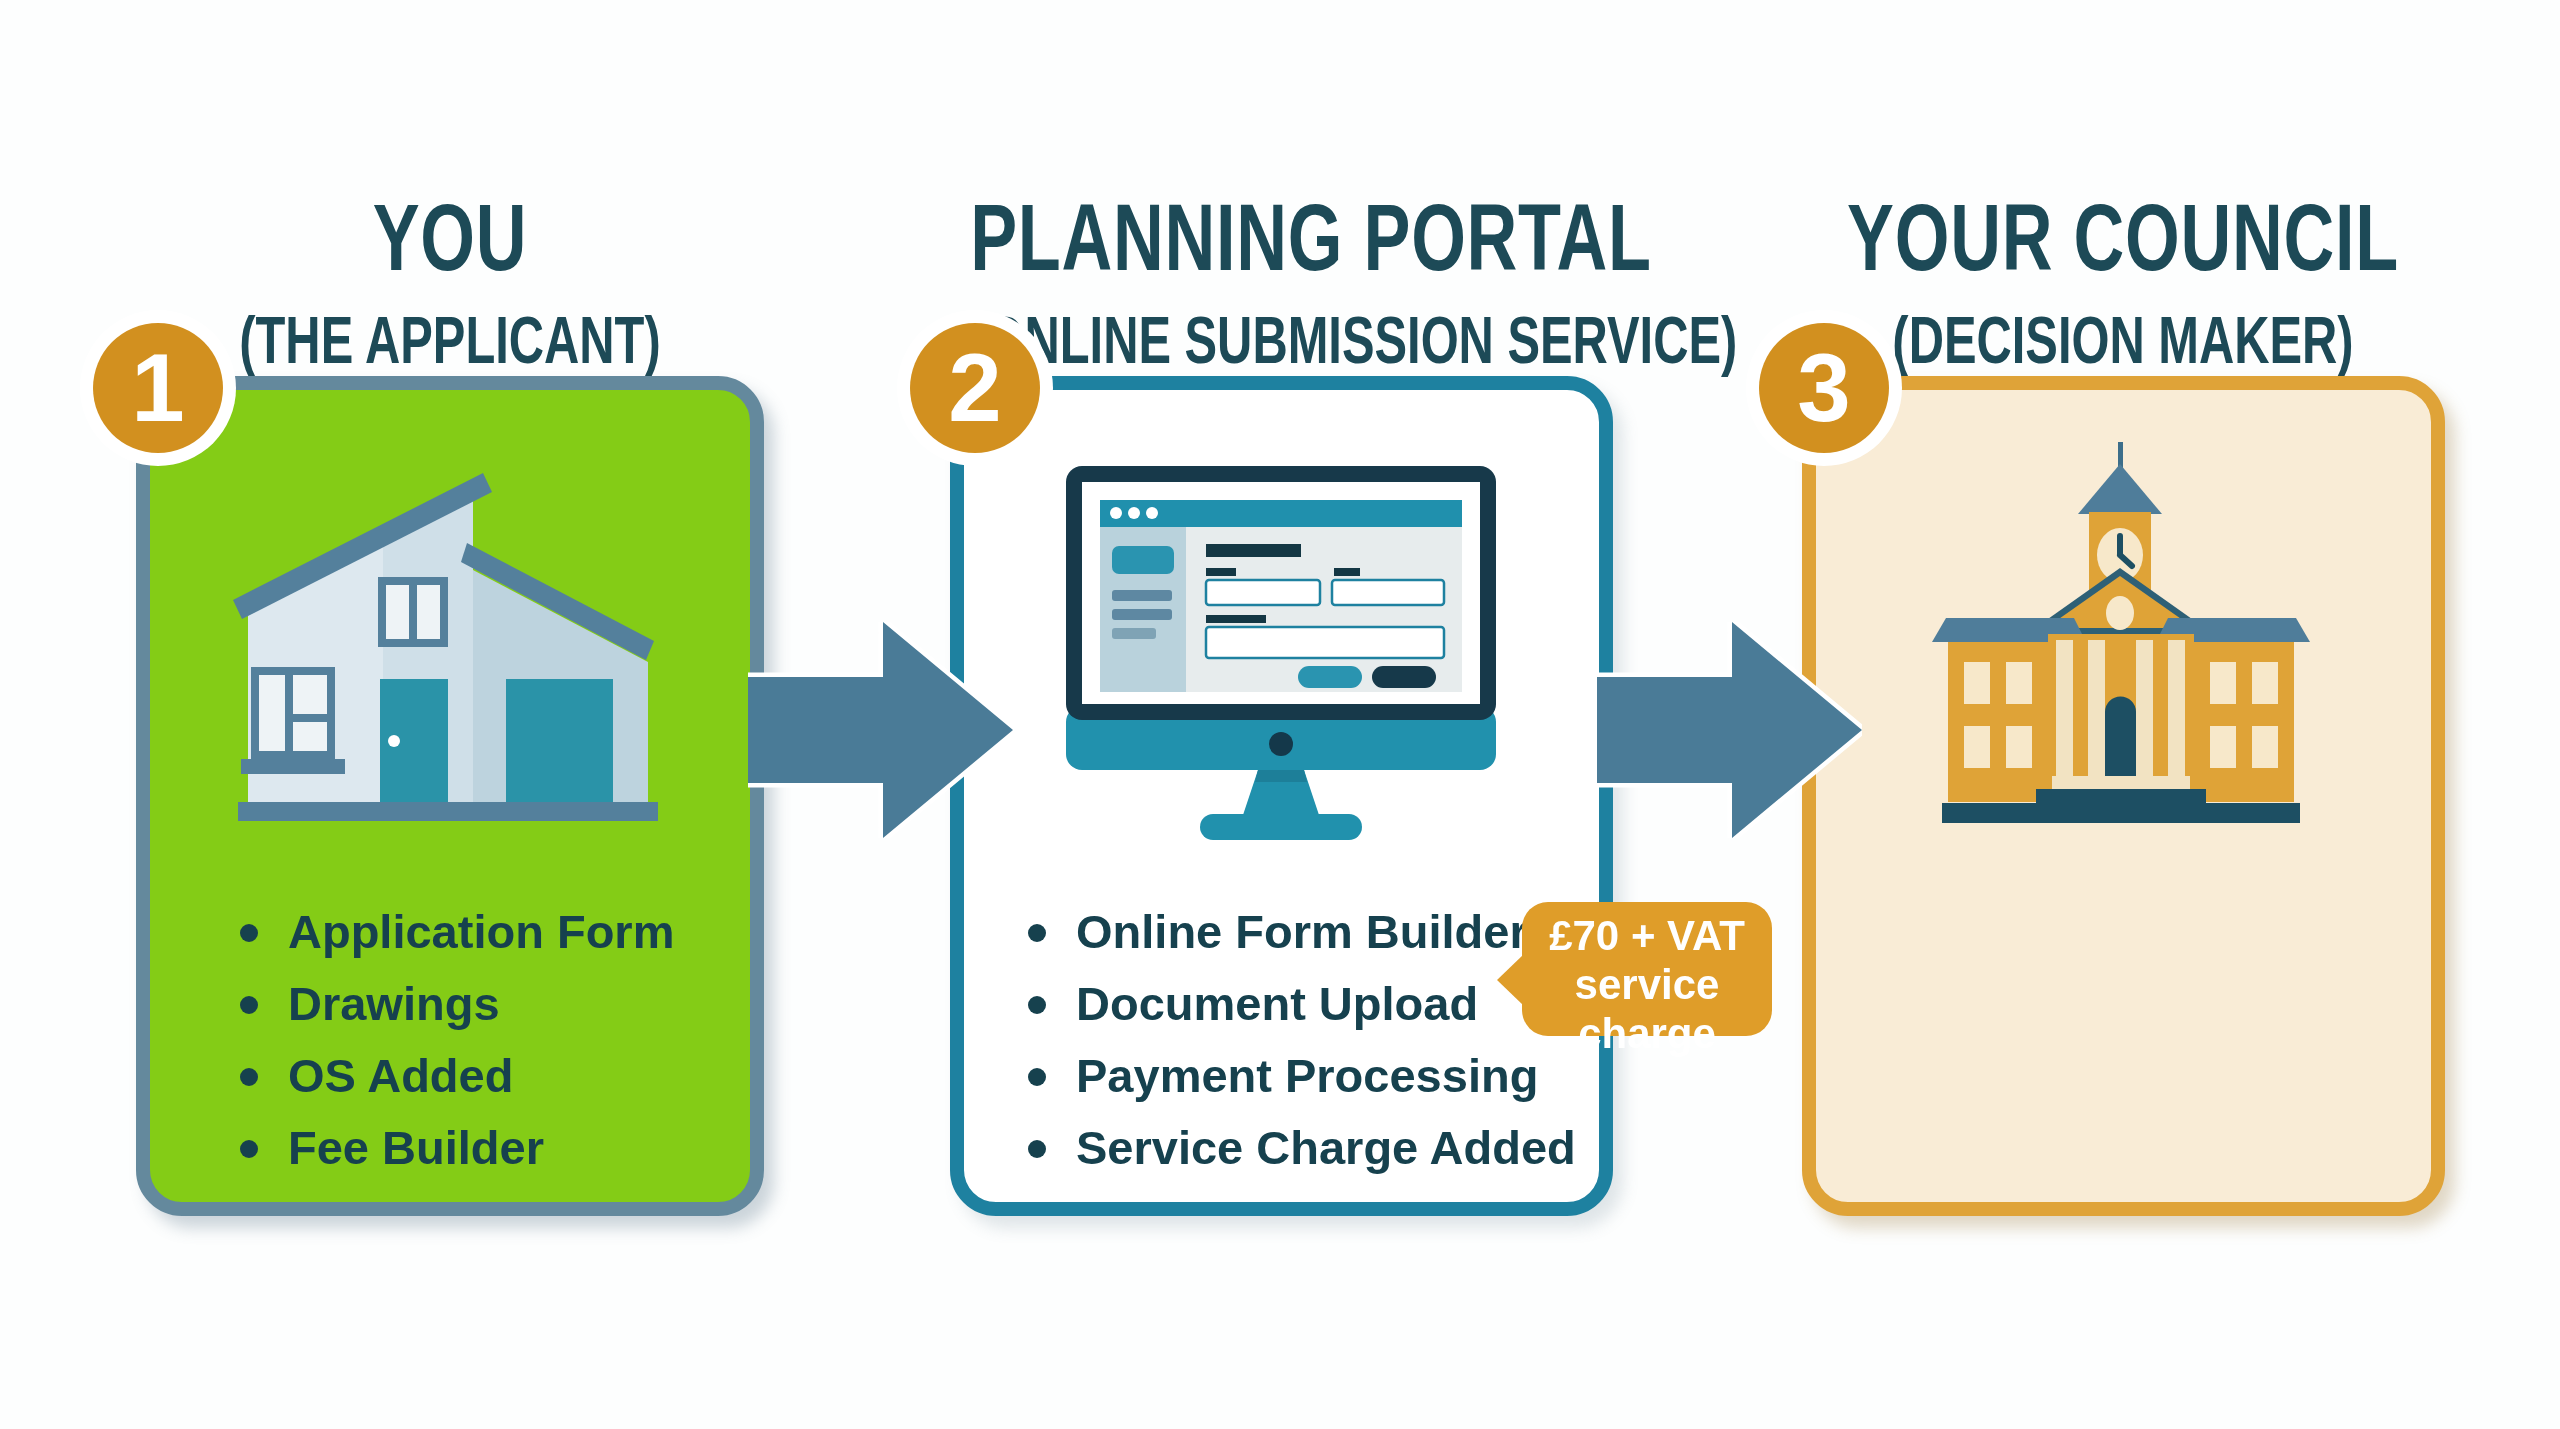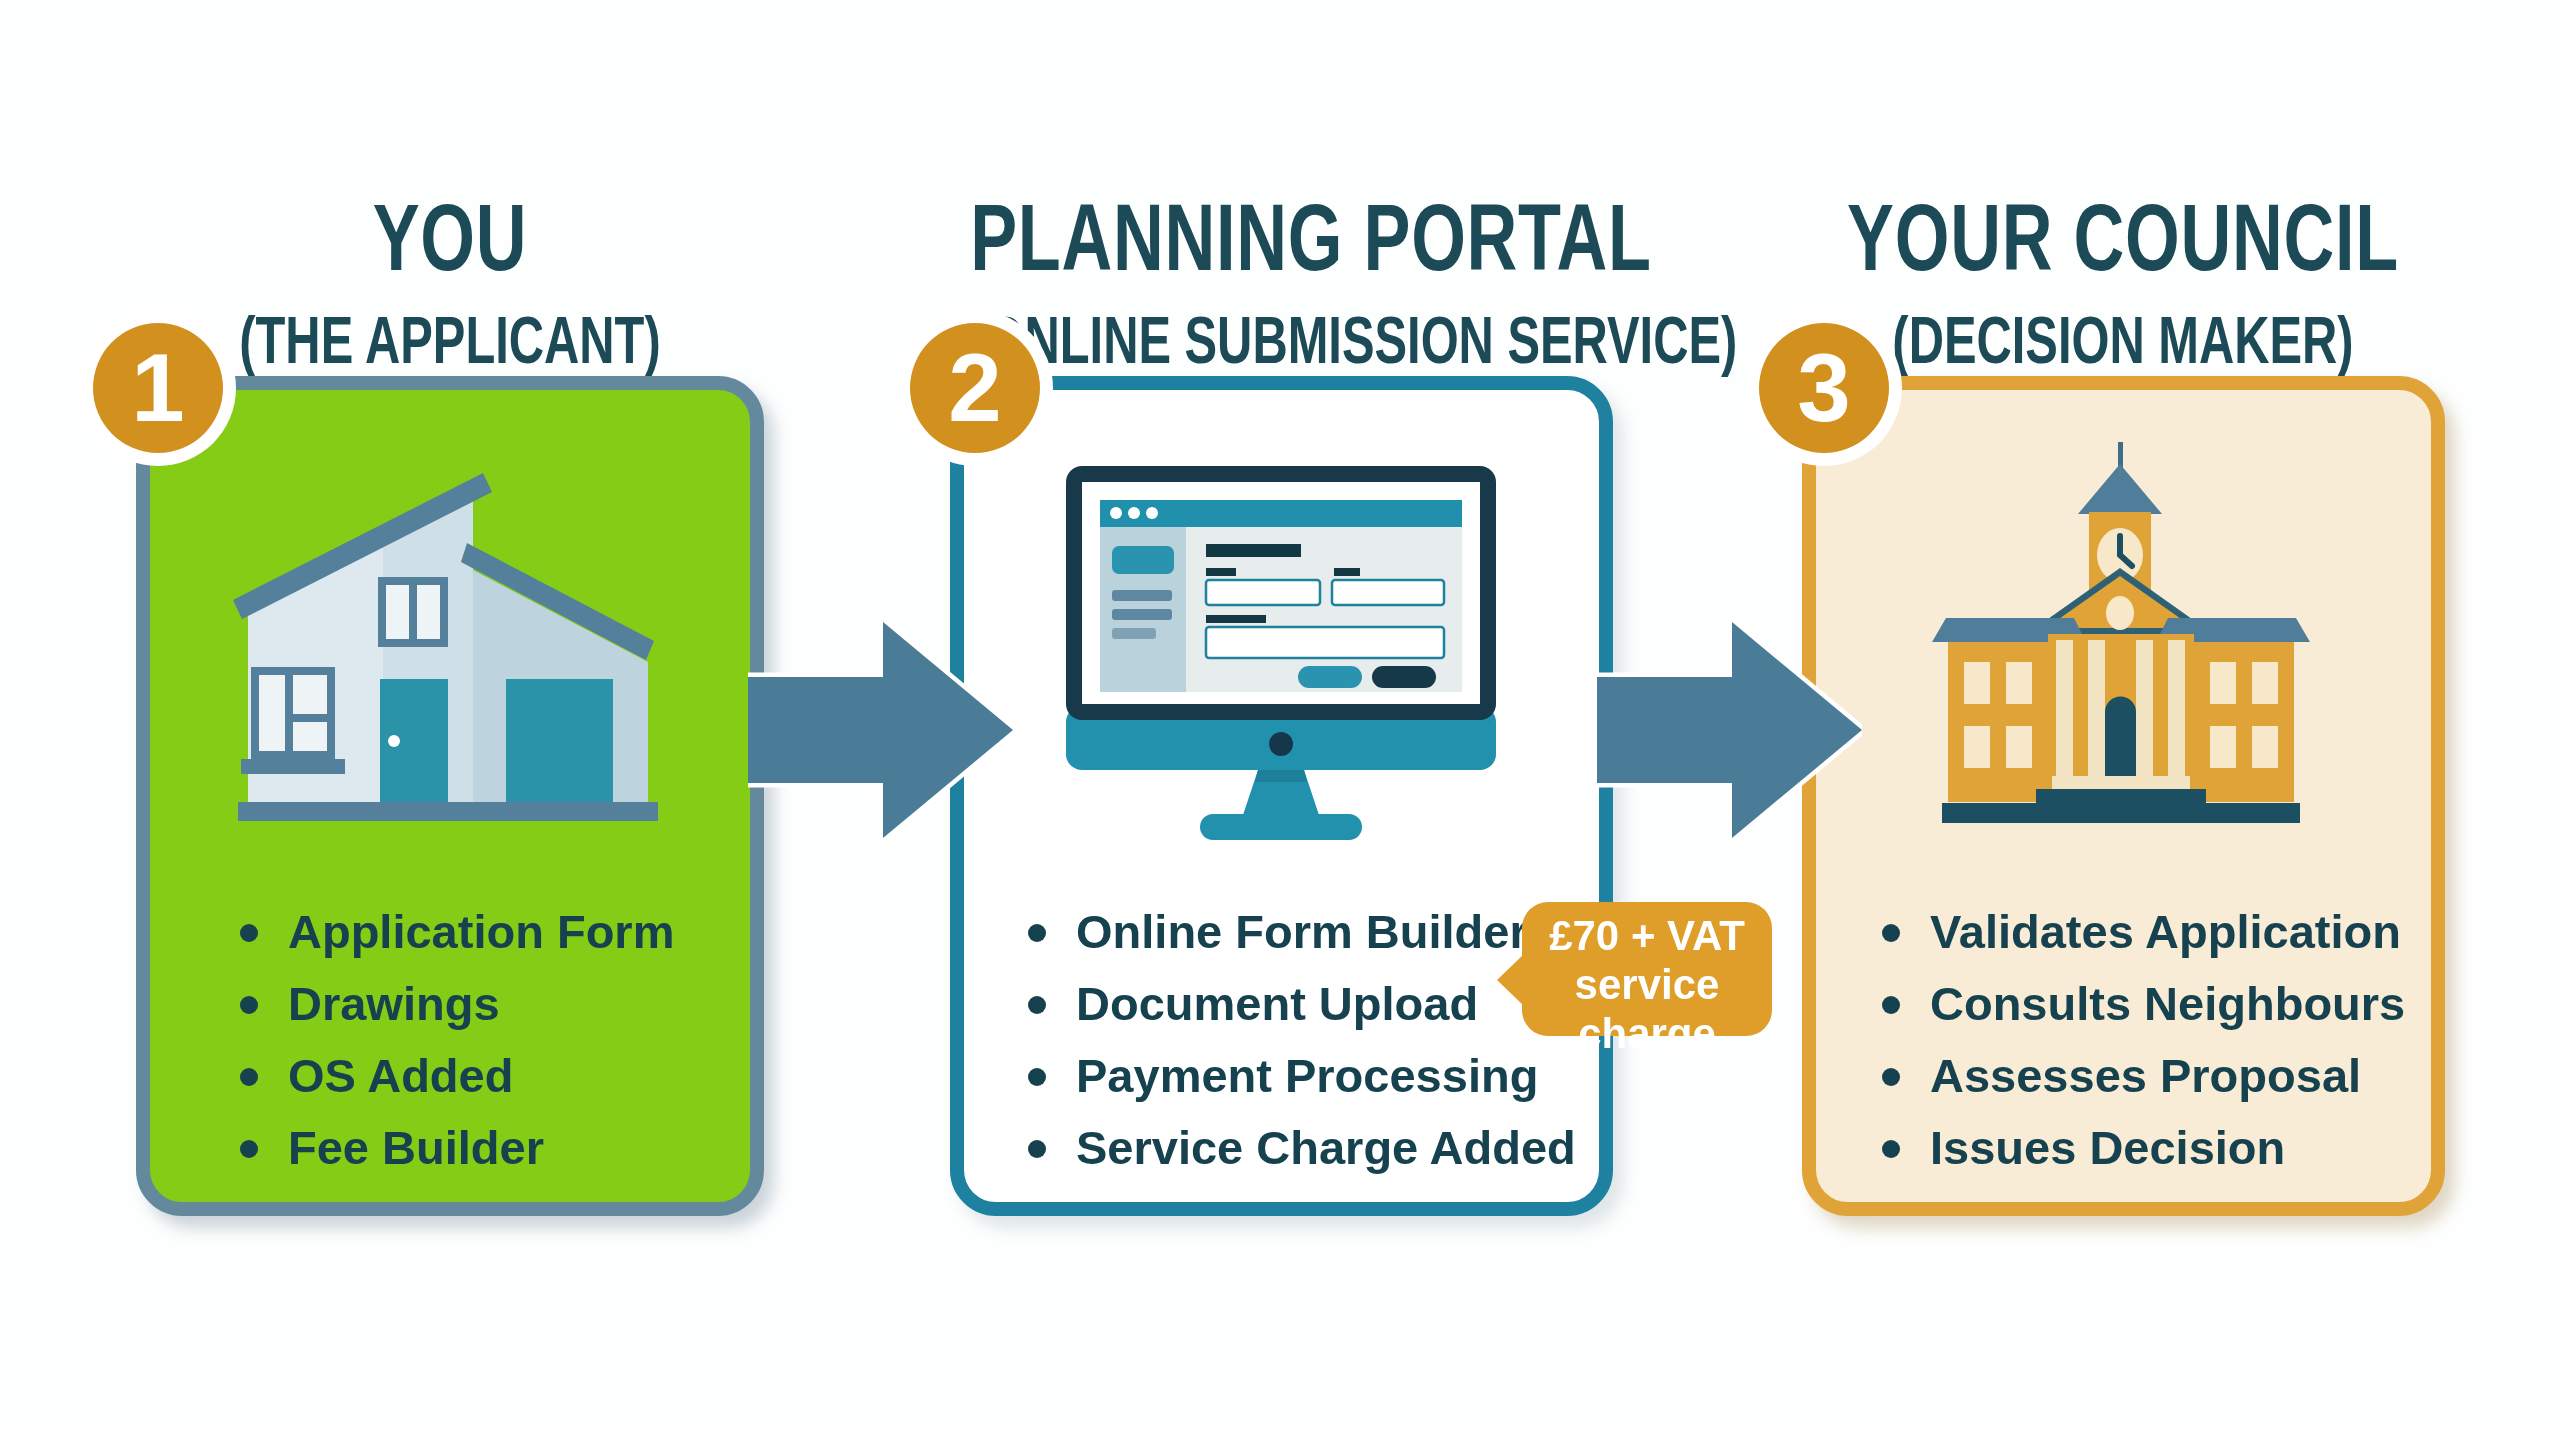--- a/index.html
+++ b/index.html
@@ -242,26 +242,20 @@
         <rect x="282" y="204" width="17" height="136" fill="#f2e3c2"></rect>
 
         <path d="M219,354 L219,276 A15.5,15.5 0 0 1 250,276 L250,354 Z" fill="#1d4f63"></path>
 
         <rect x="166" y="340" width="138" height="13" fill="#f2e3c2"></rect>
         <rect x="150" y="353" width="170" height="14" fill="#1d4f63"></rect>
         <rect x="56" y="367" width="358" height="20" fill="#1d4f63"></rect>
       </svg>
     </div>
 
-    <ul class="features" id="list-3">
-      <li>Validates Application</li>
-      <li>Consults Neighbours</li>
-      <li>Assesses Proposal</li>
-      <li>Issues Decision</li>
-    </ul>
   </div>
 
   <div class="badge" id="badge-1" style="background-color: rgb(210, 144, 31);">
     <span>1</span>
   </div>
   <div class="badge" id="badge-2" style="background-color: rgb(210, 144, 31);">
     <span>2</span>
   </div>
   <div class="badge" id="badge-3" style="background-color: rgb(210, 144, 31);">
     <span>3</span>

